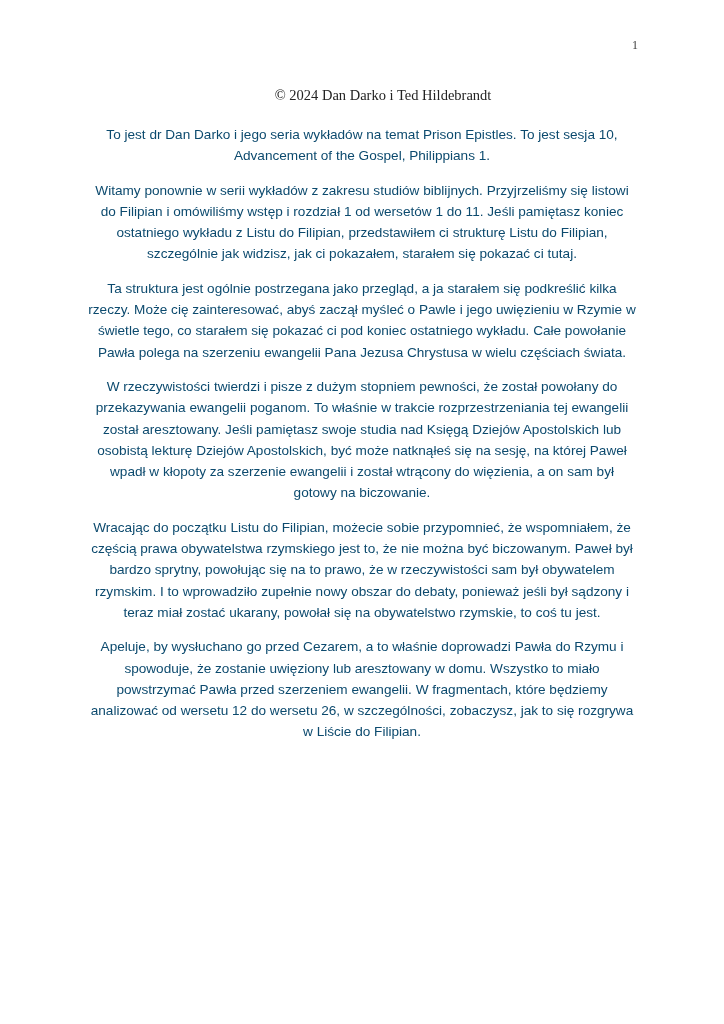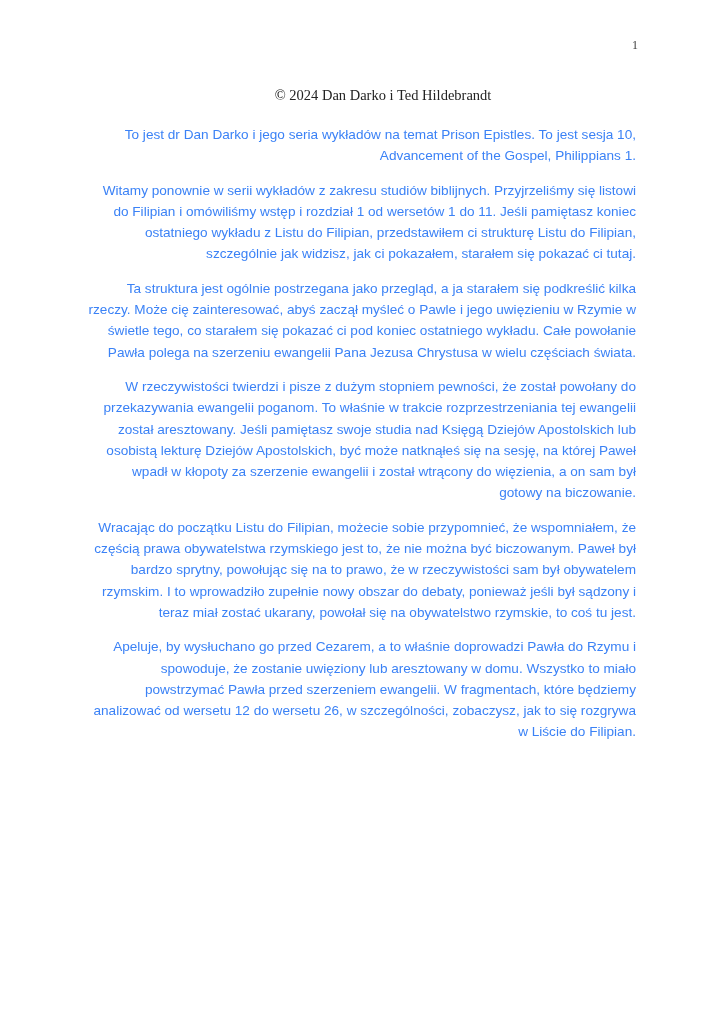--- a/index.html
+++ b/index.html
@@ -42,22 +42,22 @@
     margin-top: 3px;
     font-family: "Liberation Serif", serif;
     font-size: 14.5px;
     color: #232323;
     margin-left: 42px;
   }
   .body-text {
     padding: 20px 88px 0 88px;
     font-size: 13.6px;
     line-height: 21.3px;
-    color: #3b82f6;
-    text-align: right;
+    color: #0c4a6e;
+    text-align: center;
   }
   .body-text p {
     margin: 0 0 13px 0;
   }
 </style>
 </head>
 <body>
 
 <div class="page">
 

